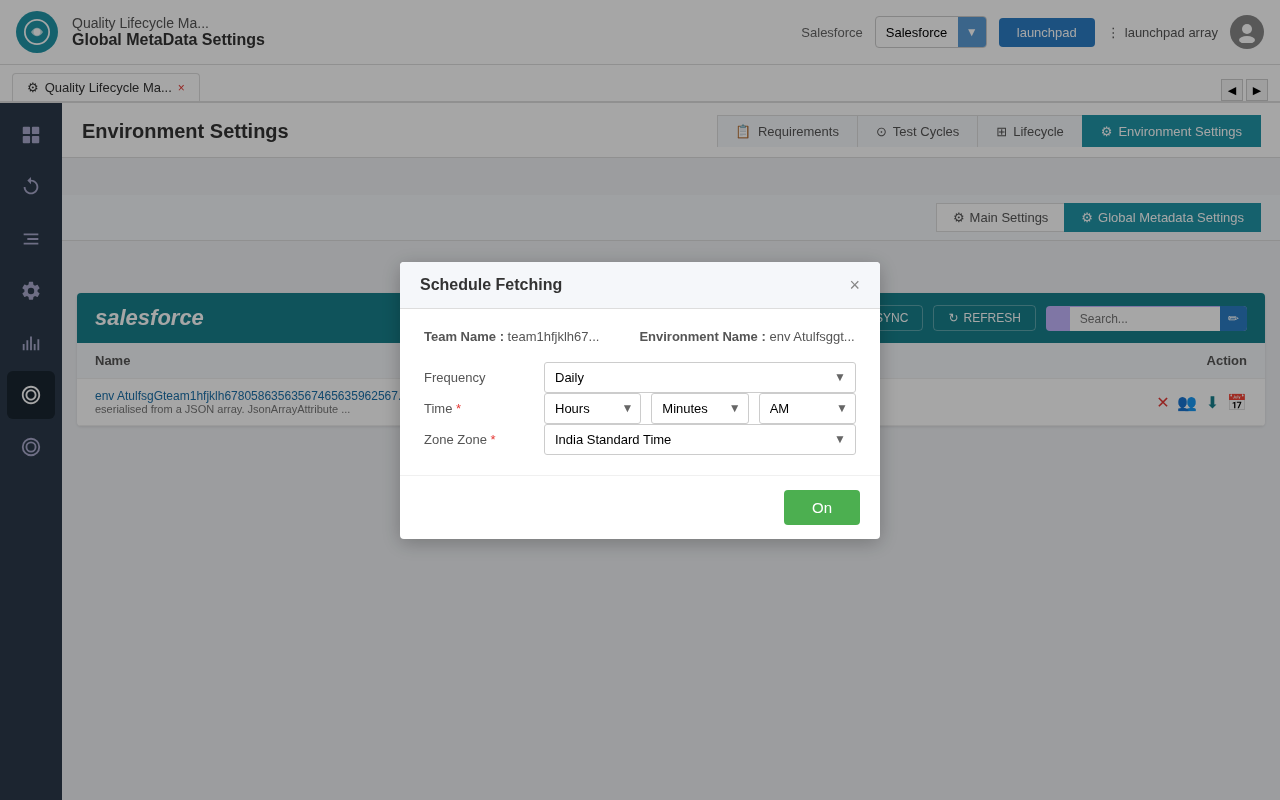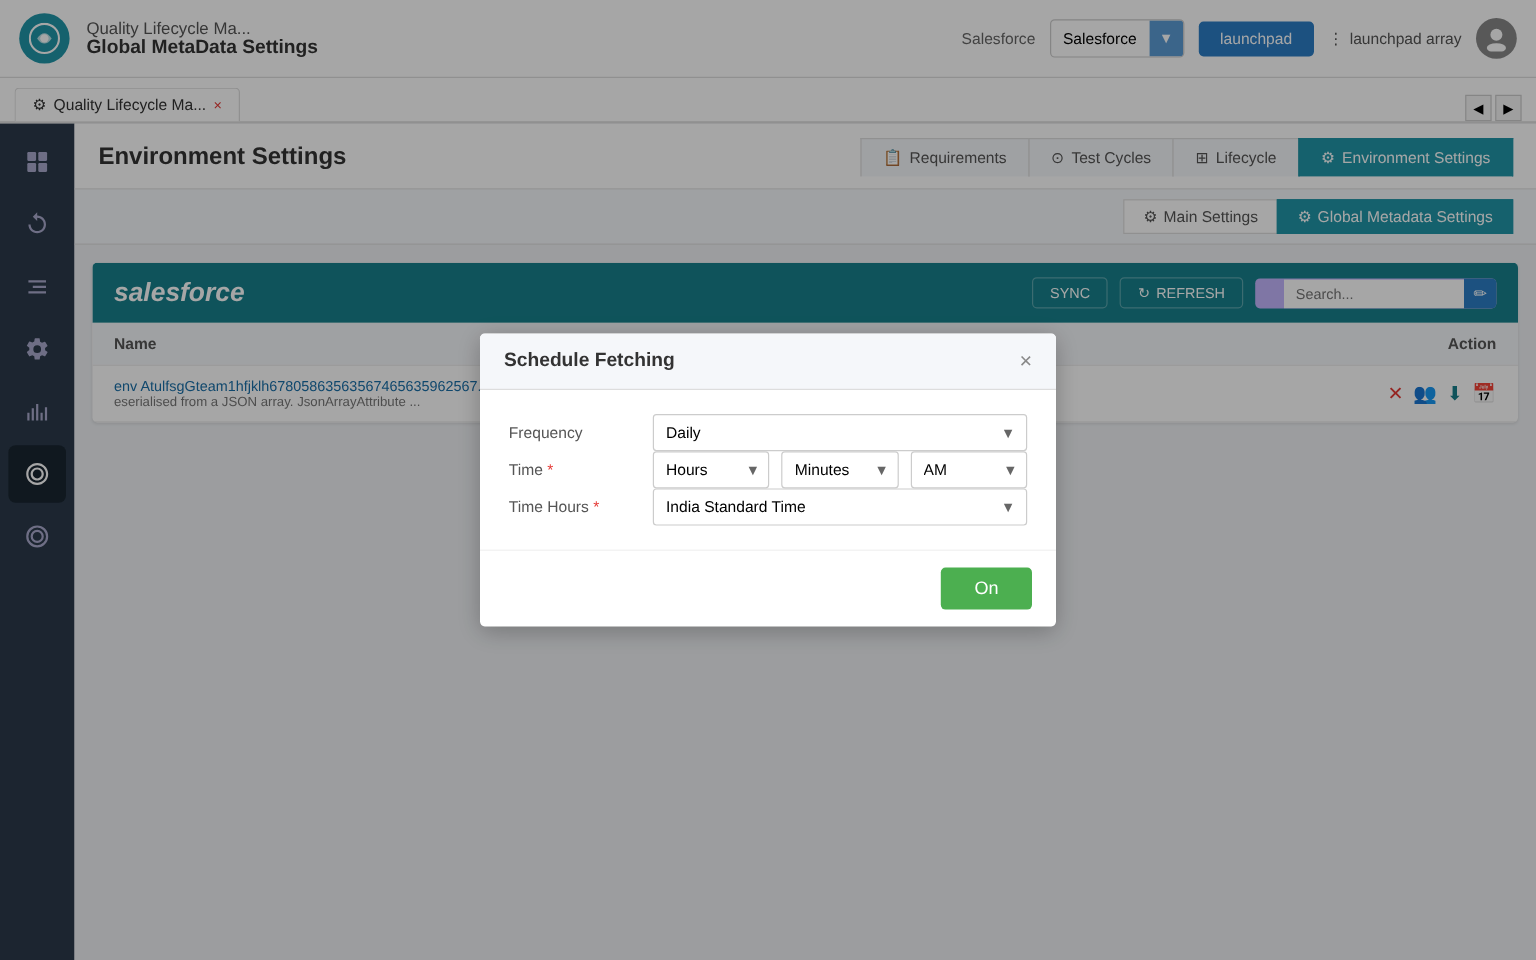--- a/index.html
+++ b/index.html
@@ -123,21 +123,21 @@
       display: flex; align-items: center; justify-content: center;
       border-radius: 6px; cursor: pointer; color: #aac;
     }
     .sidebar-item:hover, .sidebar-item.active { background: #1a2530; color: #fff; }
     .sidebar-item svg { width: 22px; height: 22px; }
 
     
     .content-area {
       flex: 1;
       overflow: hidden;
-      display: flex; flex-direction: column;
+      display: flex; flex-direction: column; gap: 37px;
     }
 
     
     .page-header {
       background: #fff;
       padding: 12px 20px 0 20px;
       border-bottom: 1px solid #ddd;
     }
     .page-title-row {
       display: flex; align-items: center; justify-content: space-between;
@@ -492,20 +492,30 @@
   </div>
 </div>
 
 <div class="modal-overlay">
   <div class="modal">
     <div class="modal-header">
       <span class="modal-title">Schedule Fetching</span>
       <span class="modal-close">×</span>
     </div>
     <div class="modal-body">
+      <div class="modal-info-row">
+        <div>
+          <strong>Team Name :</strong>
+          <span>team1hfjklh67...</span>
+        </div>
+        <div>
+          <strong>Environment Name :</strong>
+          <span>env Atulfsggt...</span>
+        </div>
+      </div>
 
       <div class="form-row">
         <label class="form-label">Frequency</label>
         <div class="select-wrapper">
           <select class="form-control" style="width:100%;padding:7px 30px 7px 10px;border:1px solid #ccc;border-radius:3px;font-size:13px;outline:none;appearance:none;-webkit-appearance:none;background:#fff;cursor:pointer;">
             <option>Daily</option>
             <option>Weekly</option>
             <option>Monthly</option>
           </select>
           <span class="select-arrow">▼</span>
@@ -540,21 +550,21 @@
               <option>AM</option>
               <option>PM</option>
             </select>
             <span class="select-arrow">▼</span>
           </div>
         </div>
       </div>
 
       <div class="form-row">
         <label class="form-label">
-          <span>Time Hours</span>
+          <span>Zone Zone</span>
           <span class="required"> *</span>
         </label>
         <div class="select-wrapper">
           <select class="form-control" style="width:100%;padding:7px 30px 7px 10px;border:1px solid #ccc;border-radius:3px;font-size:13px;outline:none;appearance:none;-webkit-appearance:none;background:#fff;cursor:pointer;">
             <option>India Standard Time</option>
             <option>UTC</option>
             <option>EST</option>
             <option>PST</option>
           </select>
           <span class="select-arrow">▼</span>

